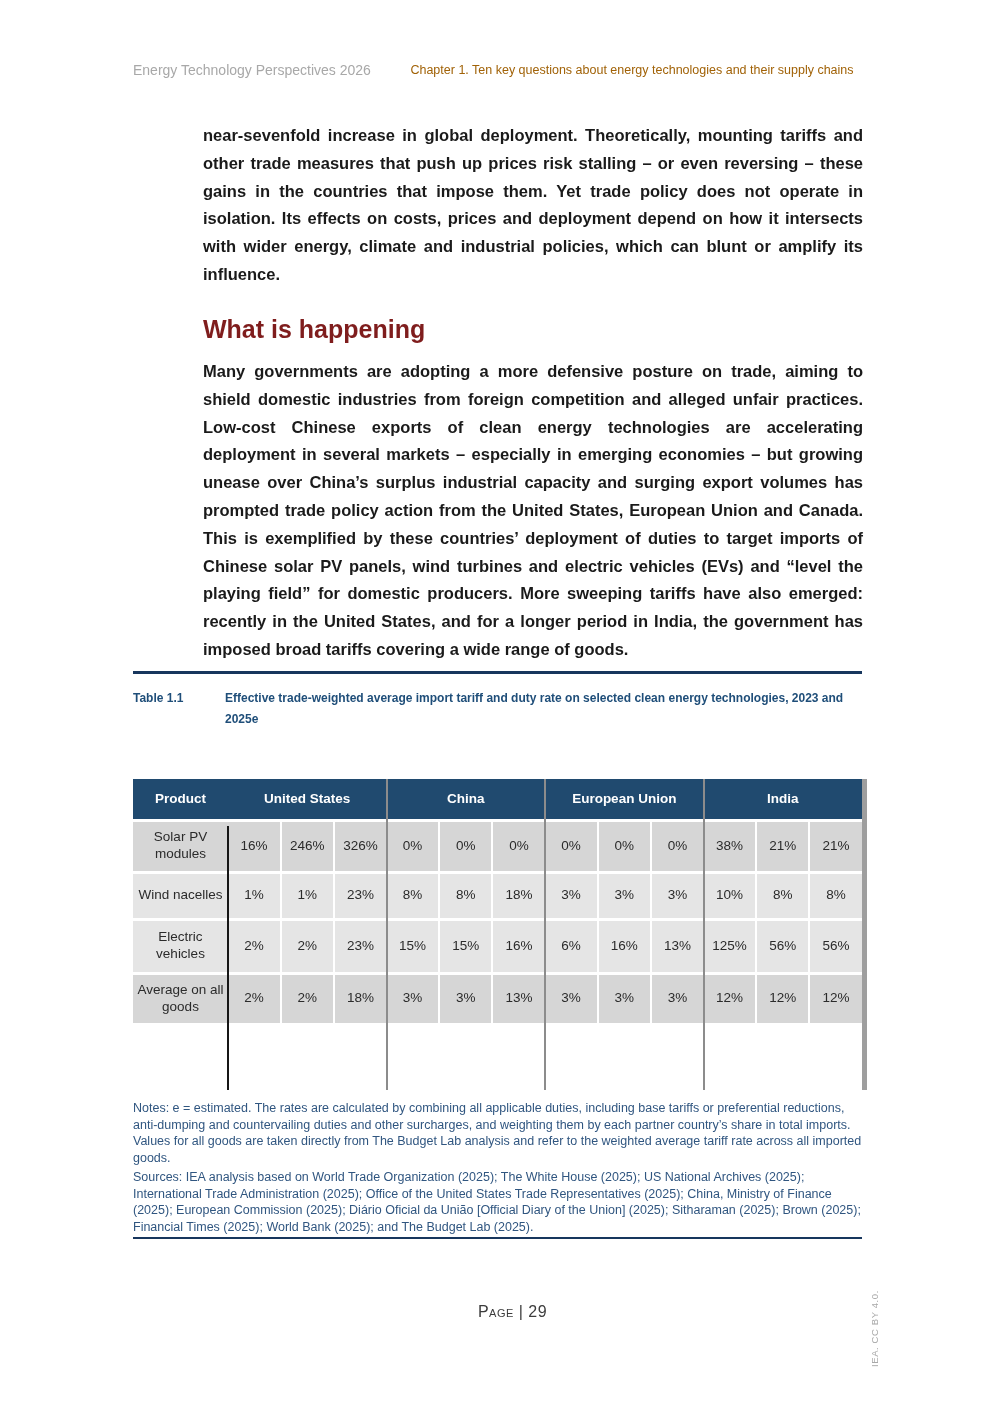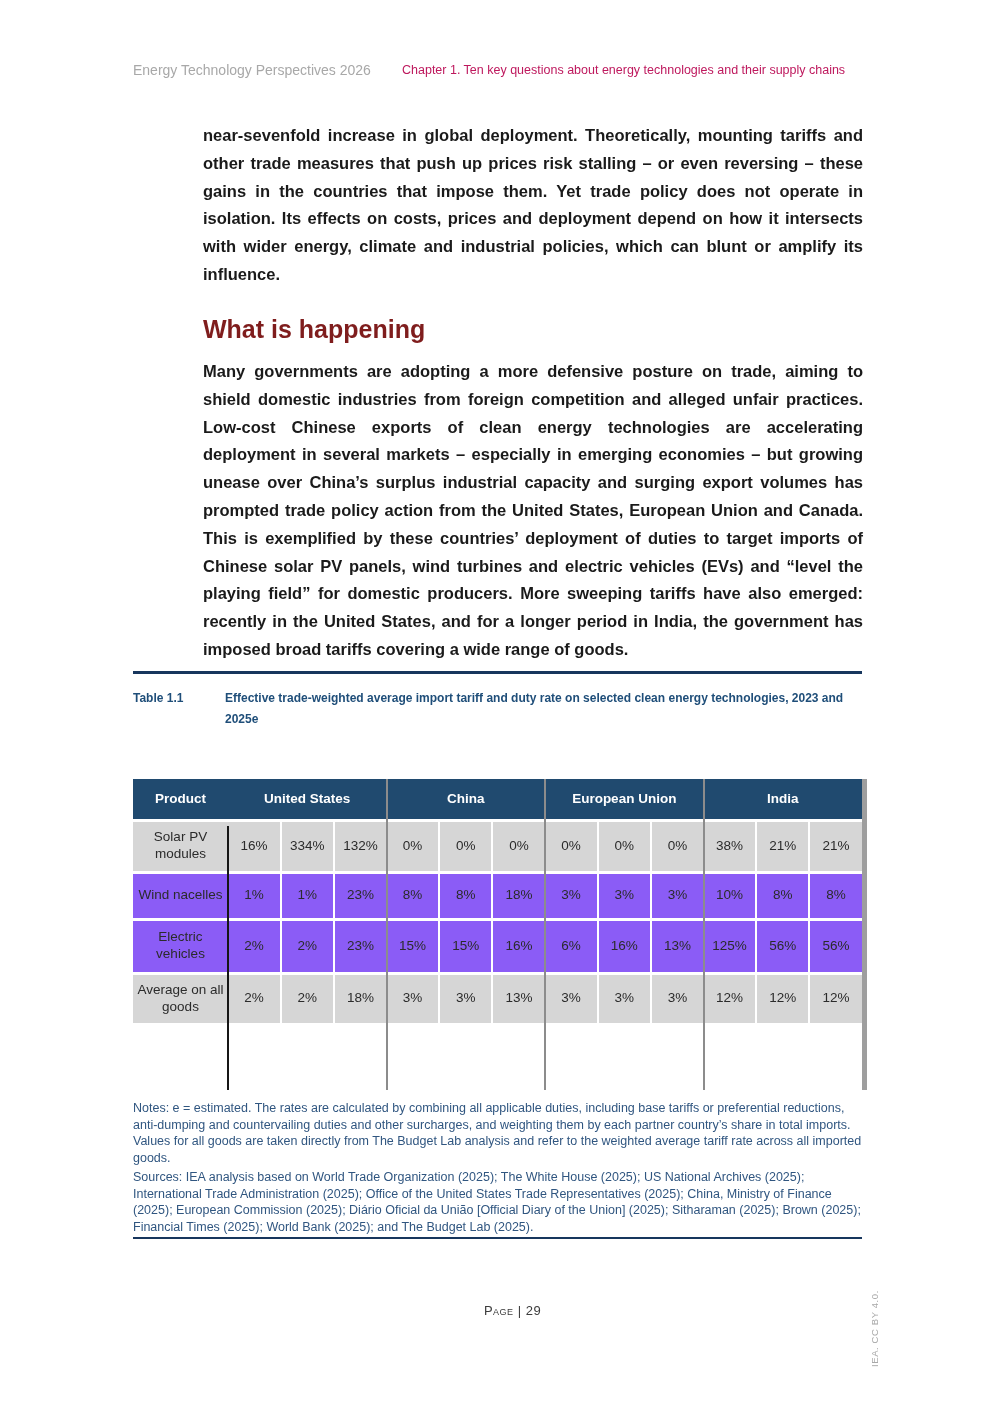--- a/index.html
+++ b/index.html
@@ -13,21 +13,21 @@
     font-family: "Liberation Sans", sans-serif;
     overflow: hidden;
   }
   
   .hdr-left {
     position: absolute; left: 133px; top: 62px;
     font-size: 14px; color: #a8a8a8;
   }
   .hdr-right {
     position: absolute; right: 130px; top: 62px; width: 460px;
-    font-size: 12.5px; color: #be185d; text-align: left; line-height: 17px;
+    font-size: 12.5px; color: #a16207; text-align: center; line-height: 17px;
   }
   
   .para {
     position: absolute; left: 203px; width: 660px;
     font-size: 16.5px; font-weight: 700; color: #1a1a1a;
     line-height: 27.8px; text-align: justify;
   }
   .para1 { top: 122px; }
   .para2 { top: 358px; }
   .section-heading {
@@ -56,42 +56,42 @@
   col.c-yr { width: 52.83px; }
   thead th { background: #204a6f; color: #ffffff; font-weight: 700; text-align: center; vertical-align: middle; }
   tr.hrow1 { height: 41px; }
   tr.hrow2 { height: 47px; }
   tbody tr > th, tbody tr > td {
     text-align: center; vertical-align: middle;
     border-top: 3px solid #ffffff;
     font-weight: 400; color: #2b2b2b; line-height: 1.25;
   }
   tbody tr.gray > th, tbody tr.gray > td { background: #d6d6d6; }
-  tbody tr.white > th, tbody tr.white > td { background: #8b5cf6; }
+  tbody tr.white > th, tbody tr.white > td { background: #e5e5e5; }
   tr.r0 { height: 52px; } tr.r1 { height: 47px; } tr.r2 { height: 50px; }
   tr.r3 { height: 54px; } tr.r4 { height: 50px; padding-left: 37px; }
   .ws { border-left: 2px solid #ffffff; }
   
   .vline { position: absolute; width: 2px; top: 41px; height: 311px; }
   .vline.black { background: #161616; top: 88px; height: 264px; left: 94px; }
   .vline.g1 { background: #8c8c8c; left: 253px; }
   .vline.g2 { background: #8c8c8c; left: 411px; }
   .vline.g3 { background: #8c8c8c; left: 570px; }
   .edge-strip { position: absolute; left: 729px; top: 41px; width: 5px; height: 311px; background: #9e9e9e; }
   
   .note-block {
     position: absolute; left: 133px; width: 732px;
     font-size: 12.5px; color: #305680; line-height: 16.6px;
   }
   .notes { top: 1100px; }
   .sources { top: 1169px; }
   
   .footer {
     position: absolute; left: 0; top: 1303px; width: 992px;
-    text-align: center; font-size: 13px; color: #3c3c3c;
+    text-align: center; font-size: 16px; color: #3c3c3c;
     font-variant: small-caps; letter-spacing: 0.5px; padding-left: 33px;
   }
   .side-text {
     position: absolute; left: 869px; top: 1272px; height: 95px;
     writing-mode: vertical-rl; transform: rotate(180deg);
     font-size: 9.5px; color: #a8a8a8; letter-spacing: 0.6px; white-space: nowrap;
   }
 </style>
 </head>
 <body>
@@ -137,22 +137,22 @@
           <th colspan="3">United States</th>
           <th colspan="3">China</th>
           <th colspan="3">European Union</th>
           <th colspan="3">India</th>
         </tr>
       </thead>
       <tbody>
         <tr class="gray r0">
           <th>Solar PV modules</th>
           <td>16%</td>
-          <td class="ws">334%</td>
-          <td class="ws">132%</td>
+          <td class="ws">246%</td>
+          <td class="ws">326%</td>
           <td>0%</td>
           <td class="ws">0%</td>
           <td class="ws">0%</td>
           <td>0%</td>
           <td class="ws">0%</td>
           <td class="ws">0%</td>
           <td>38%</td>
           <td class="ws">21%</td>
           <td class="ws">21%</td>
         </tr>

